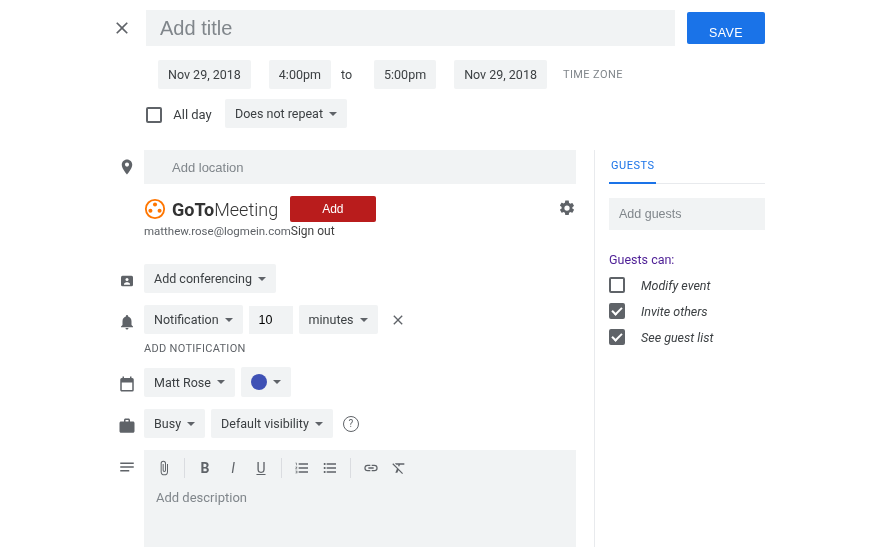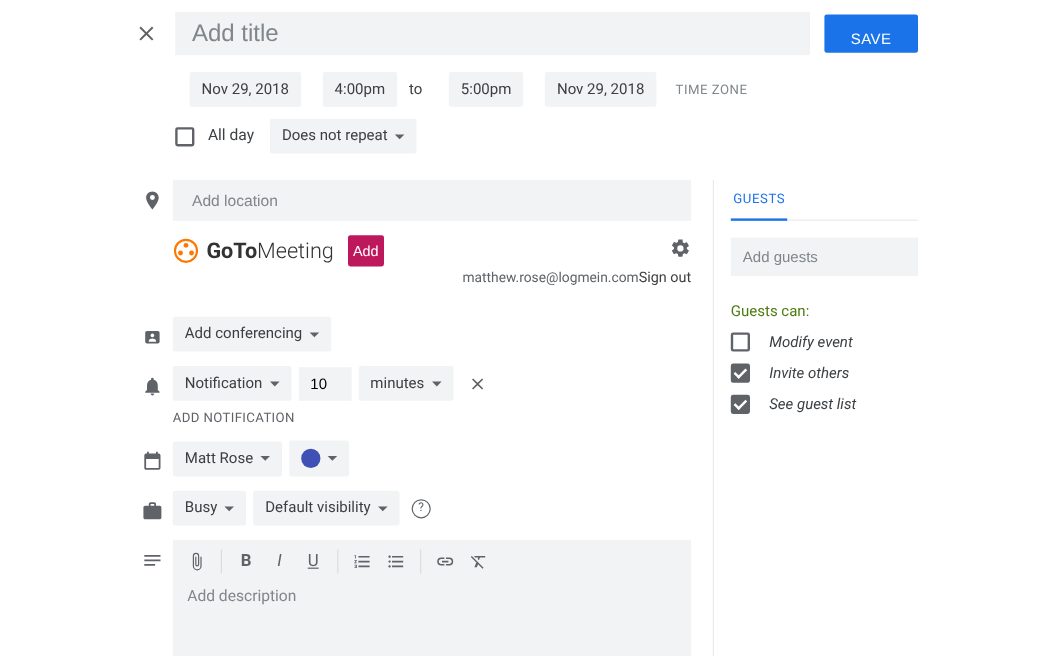--- a/index.html
+++ b/index.html
@@ -26,46 +26,46 @@
 .left { flex: 1; padding-right: 18px; border-right: 1px solid #e8eaed; }
 .right { width: 170px; padding-left: 14px; }
 .tabs { display: flex; gap: 18px; border-bottom: 1px solid #e8eaed; margin-bottom: 14px; }
 .tab { font-size: 11px; letter-spacing: .5px; padding: 8px 2px 10px; color: #5f6368; cursor: pointer; border-bottom: 2px solid transparent; position: relative; top: 1px; }
 .tab.active { color: #1a73e8; border-bottom-color: #1a73e8; }
 .tabs.right-tabs { margin-bottom: 14px; }
 .form-row { display: flex; align-items: flex-start; margin-bottom: 12px; }
 .icon-col { width: 34px; padding-top: 8px; color: #5f6368; display: flex; justify-content: center; }
 .icon-col svg, .icon-col span { width: 18px; height: 18px; }
 .field-col { flex: 1; }
-.loc-input { width: 100%; height: 34px; padding: 0 16px; background: #f1f3f4; border: none; font-size: 13px; }
+.loc-input { width: 100%; height: 34px; padding: 0 28px; background: #f1f3f4; border: none; font-size: 13px; }
 .loc-input::placeholder { color: #80868b; }
 .gotomeeting-row { display: flex; align-items: center; justify-content: space-between; margin-bottom: 2px; }
 .gtm-left { display: flex; align-items: center; gap: 12px; }
 .gtm-logo { display: flex; align-items: center; gap: 6px; font-size: 18px; }
 .gtm-logo .goto { font-weight: 700; color: #333; }
 .gtm-logo .meeting { font-weight: 300; color: #333; }
-.add-btn { background: #be185d; color: #fff; border: none; padding: 6px 4px; font-size: 12px; cursor: pointer; border-radius: 2px; }
+.add-btn { background: #b91c1c; color: #fff; border: none; padding: 6px 32px; font-size: 12px; cursor: pointer; border-radius: 2px; }
 .gear { color: #5f6368; cursor: pointer; }
 .gtm-email { font-size: 11.5px; color: #5f6368; }
 .signout { font-size: 12px; color: #404040; cursor: pointer; }
-.email-signout-row { display: flex; justify-content: flex-end; margin-bottom: 14px; }
+.email-signout-row { display: flex; justify-content: flex-start; margin-bottom: 14px; }
 .dd { background: #f1f3f4; padding: 7px 10px; font-size: 12.5px; display: inline-flex; align-items: center; cursor: pointer; border-radius: 2px; margin-right: 6px; }
 .num-input { background: #f1f3f4; border: none; padding: 7px 10px; font-size: 12.5px; width: 44px; margin-right: 6px; text-align: left; }
 .remove-x { color: #5f6368; margin-left: 6px; cursor: pointer; font-size: 16px; display: inline-flex; }
 .add-notif { font-size: 11px; color: #5f6368; letter-spacing: .3px; cursor: pointer; margin-top: 8px; }
 .calendar-color { width: 16px; height: 16px; border-radius: 50%; background: #3f51b5; display: inline-block; }
 .help-icon { width: 16px; height: 16px; border: 1.5px solid #5f6368; border-radius: 50%; display: inline-flex; align-items: center; justify-content: center; font-size: 10px; color: #5f6368; margin-left: 4px; cursor: pointer; }
 .toolbar { display: flex; gap: 4px; padding: 6px 8px; }
 .toolbar .tbtn { width: 24px; height: 24px; display: flex; align-items: center; justify-content: center; color: #5f6368; cursor: pointer; font-size: 14px; }
 .toolbar .sep { width: 1px; background: #dadce0; margin: 2px 4px; }
 .desc-area { background: #f1f3f4; padding: 0 0 0 0; min-height: 100px; }
 .desc-text { padding: 4px 12px 40px; color: #80868b; font-size: 13px; }
 .guests-input { width: 100%; height: 32px; padding: 0 10px; background: #f1f3f4; border: none; font-size: 12.5px; margin-bottom: 22px; }
 .guests-input::placeholder { color: #80868b; }
-.guests-can { font-size: 12.5px; color: #4d7c0f; margin-bottom: 10px; }
+.guests-can { font-size: 12.5px; color: #4c1d95; margin-bottom: 10px; }
 .gc-row { display: flex; align-items: center; gap: 16px; margin-bottom: 10px; font-size: 12.5px; font-style: italic; }
 .gc-row .checkbox { flex-shrink: 0; }
 </style>
 </head>
 <body>
 
 <div class="container">
   <div class="header-row">
     <button class="close-btn">
       <svg viewBox="0 0 24 24" width="20" height="20">

